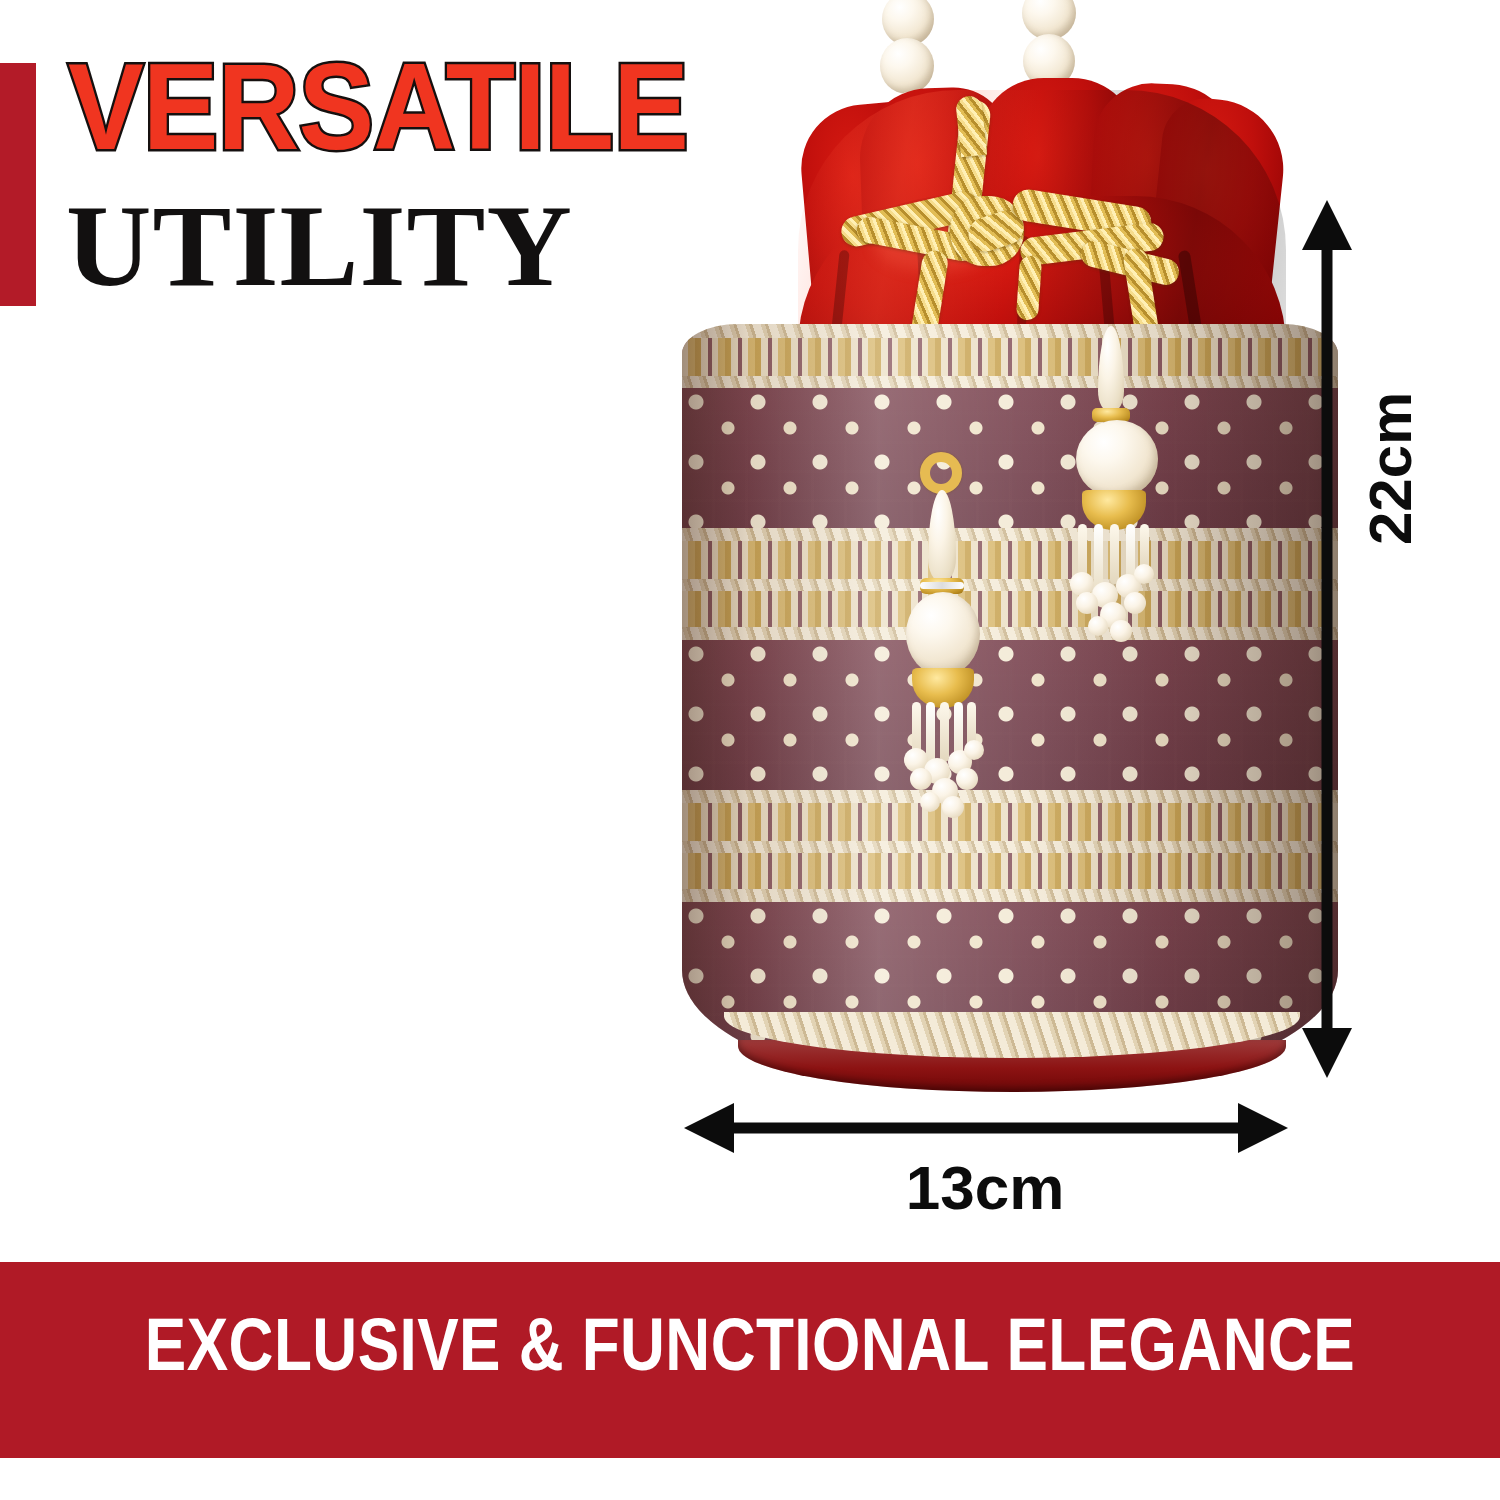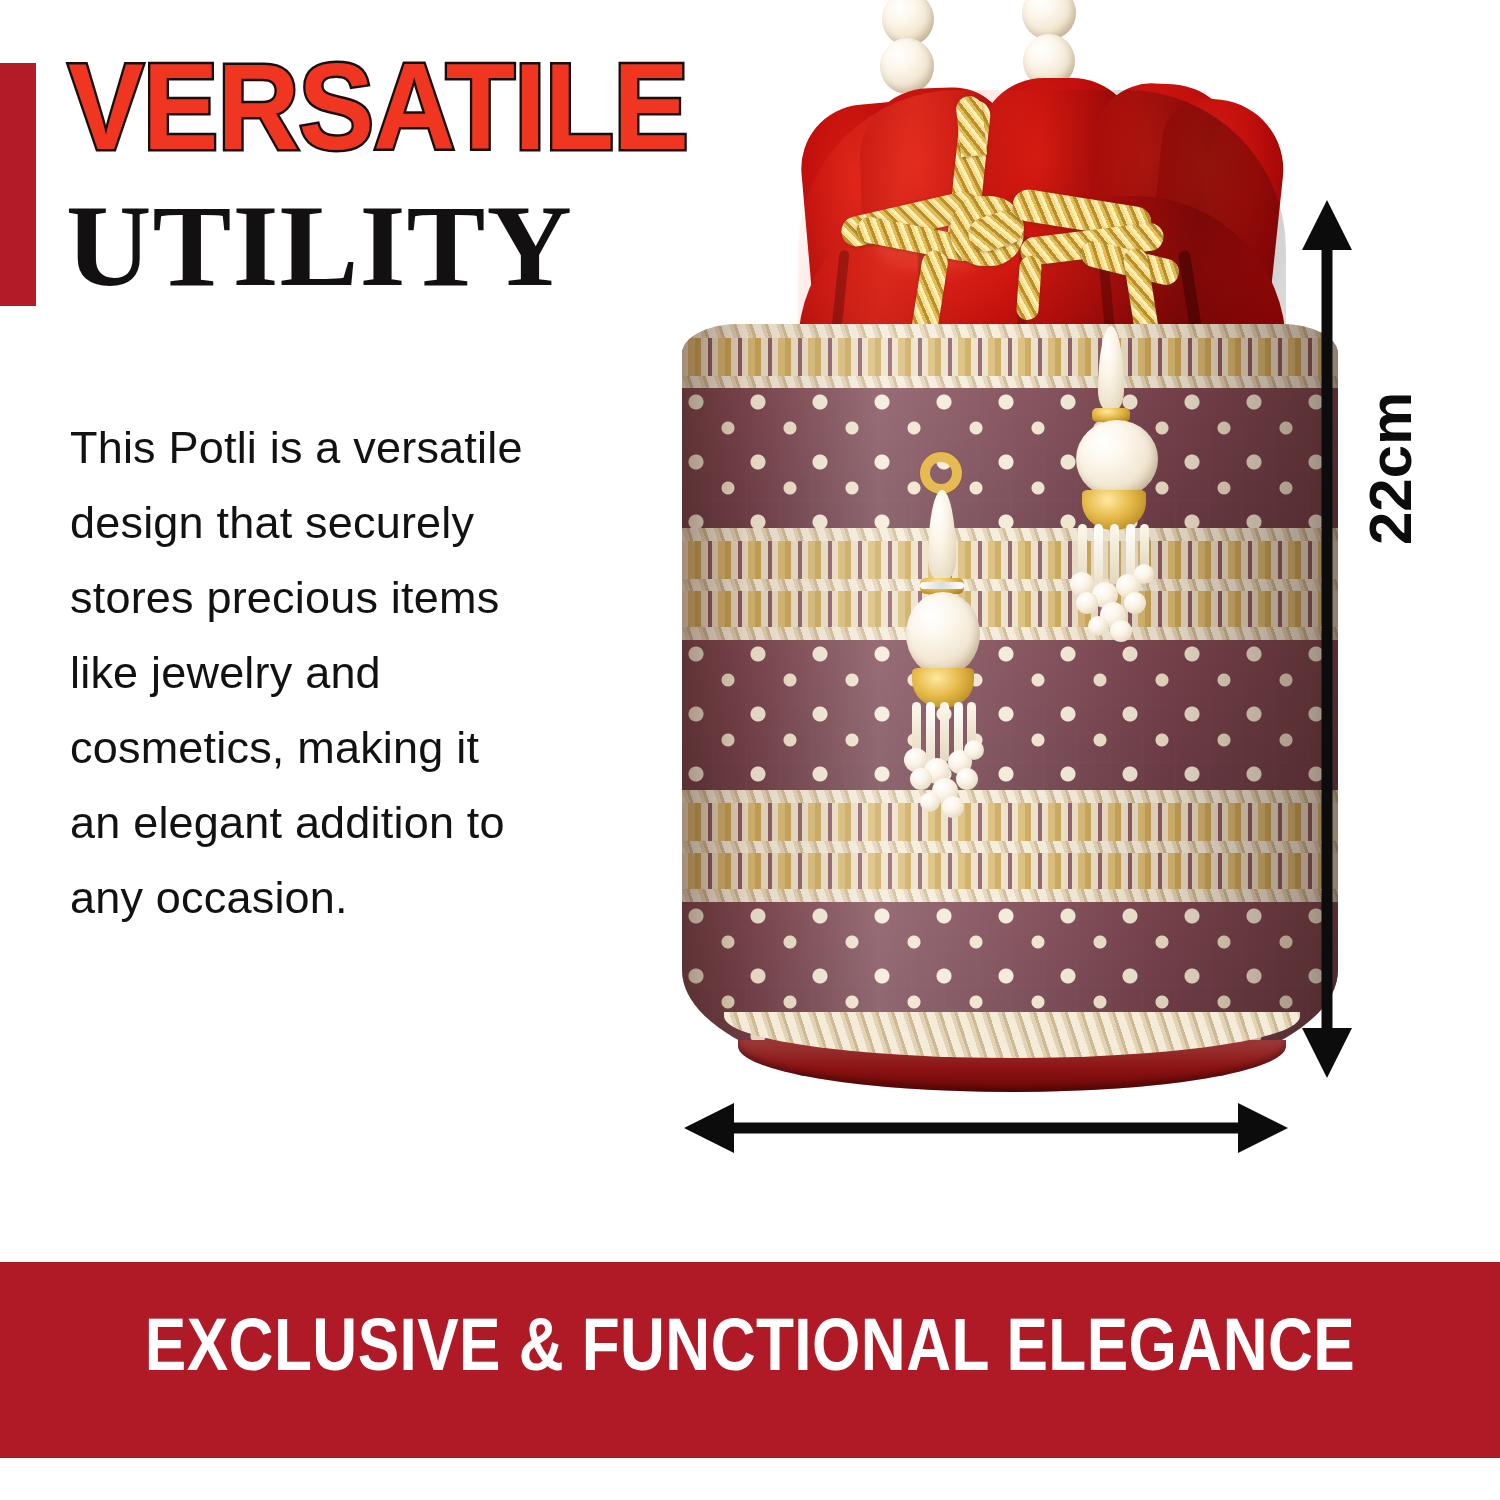--- a/index.html
+++ b/index.html
@@ -179,21 +179,20 @@
 </head>
 <body>
 
 <div id="page">
 
   <div class="accent-bar"></div>
 
   <div class="headline-1">VERSATILE</div>
   <div class="headline-2">UTILITY</div>
 
-  <div class="body-copy">This Potli is a versatile design that securely stores precious items like jewelry and cosmetics, making it an elegant addition to any occasion.</div>
 
   <div id="bag">
 
     <div>
       <div class="pearl" style="left:262px; top:-8px; width:52px; height:54px;"></div>
       <div class="pearl" style="left:260px; top:38px; width:54px; height:56px;"></div>
       <div class="pearl-sm" style="left:278px; top:92px; width:20px; height:20px;"></div>
       <div class="pearl" style="left:266px; top:104px; width:46px; height:44px;"></div>
     </div>
 
@@ -348,17 +347,18 @@
     </g>
 
     <g>
       <line x1="716" y1="1128" x2="1256" y2="1128" stroke="#0c0c0c" stroke-width="11"></line>
       <polygon points="684,1128 734,1103 734,1153" fill="#0c0c0c"></polygon>
       <polygon points="1288,1128 1238,1103 1238,1153" fill="#0c0c0c"></polygon>
     </g>
   </svg>
 
   <div class="dim-label dim-v">22cm</div>
+  <div class="dim-label dim-h-wrap">13cm</div>
 
   <div class="banner"></div>
   <div class="banner-text">EXCLUSIVE &amp; FUNCTIONAL ELEGANCE</div>
 
 </div>
 
 </body></html>

